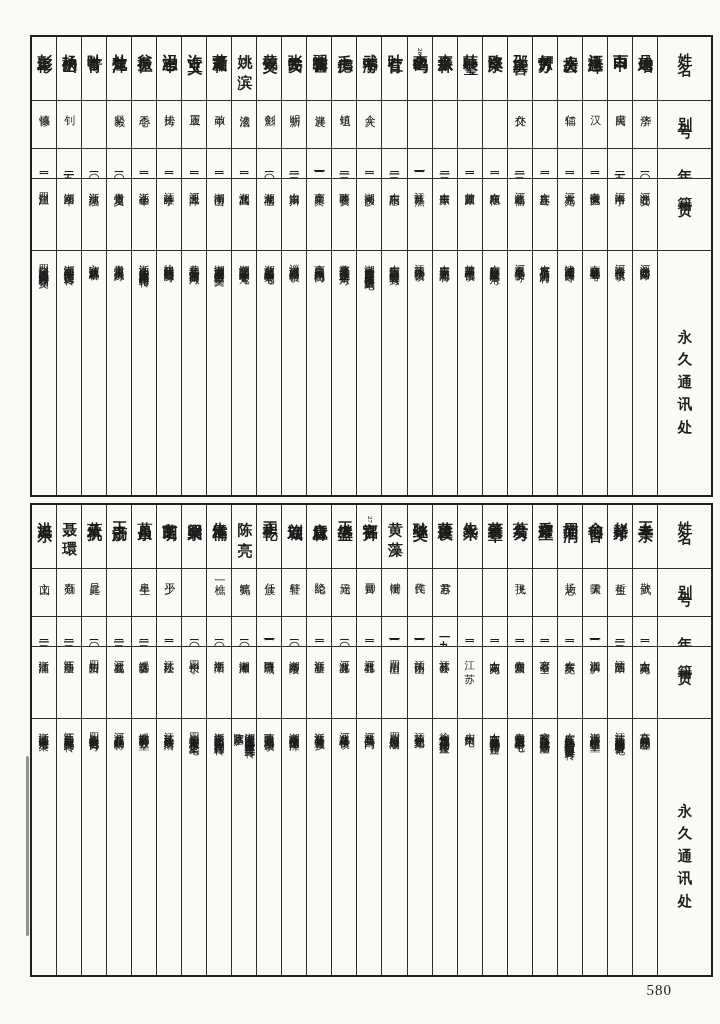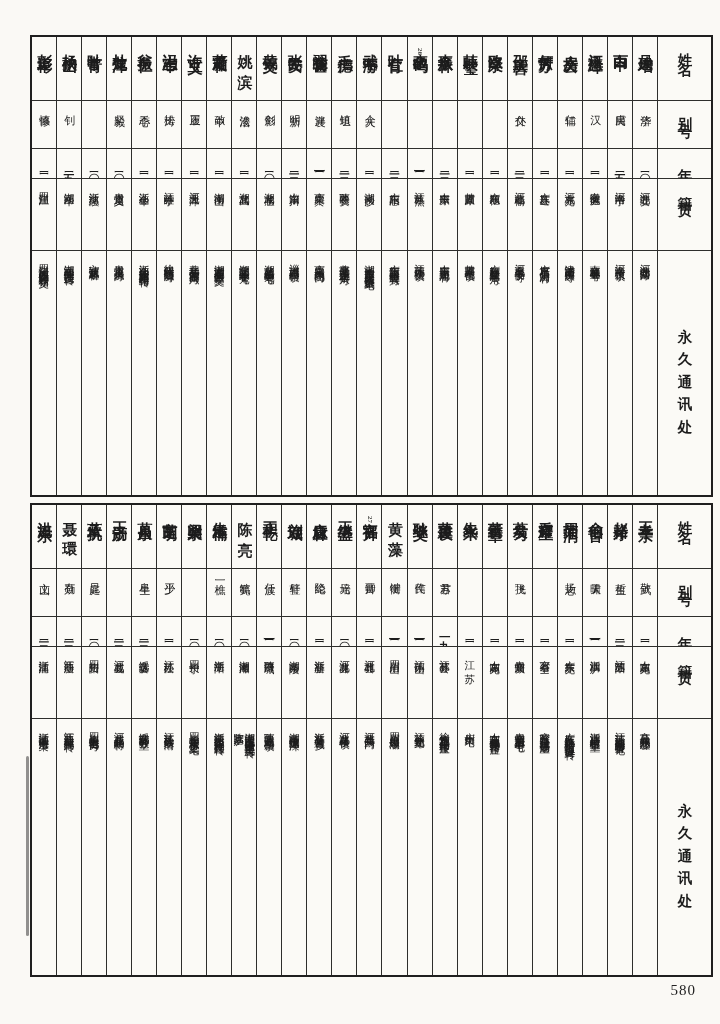--- a/index.html
+++ b/index.html
@@ -67,21 +67,21 @@
   }
   
   .hdr .cell { background: #fbfaf6; }
   .hdr .vtxt { font-weight: 700; font-size: 14.5px; }
   .hdr .c-name .vtxt, .hdr .c-alias .vtxt { letter-spacing: .55em; }
   .hdr .c-age .vtxt, .hdr .c-native .vtxt { letter-spacing: .55em; font-size: 14.5px; }
   .hdr .c-addr { align-items: center; padding-top: 0; }
   .hdr .c-addr .vtxt { letter-spacing: 1.55em; font-size: 14.5px; }
   .page-number {
     position: absolute;
-    right: 24px; top: 982px;
+    right: 48px; top: 982px;
     font-size: 15px; letter-spacing: 1px;
     color: #222;
     font-family: "Liberation Serif", "DejaVu Serif", serif;
   }
 </style>
 </head>
 <body>
 
 <div class="page">
   <section class="dir-table t-top" id="table-top">

